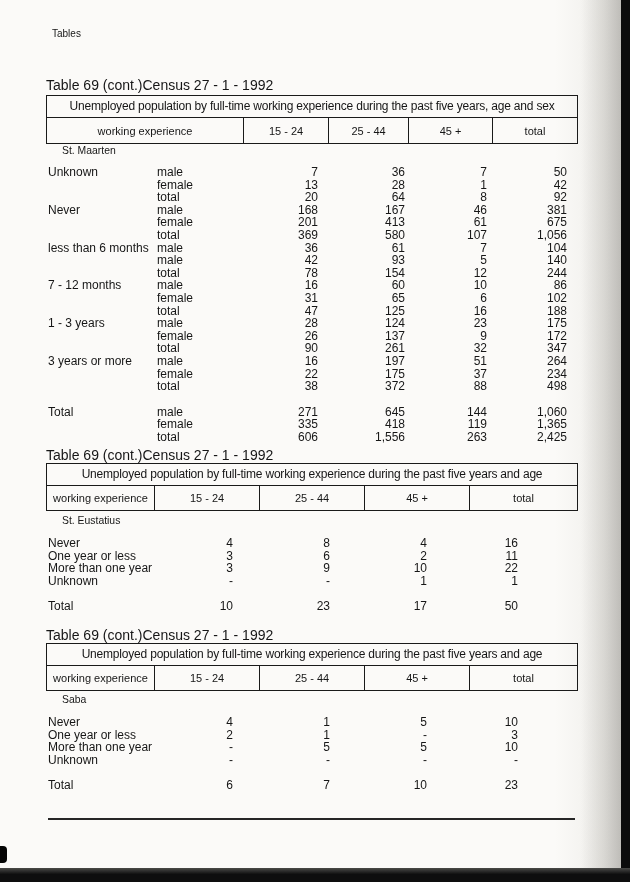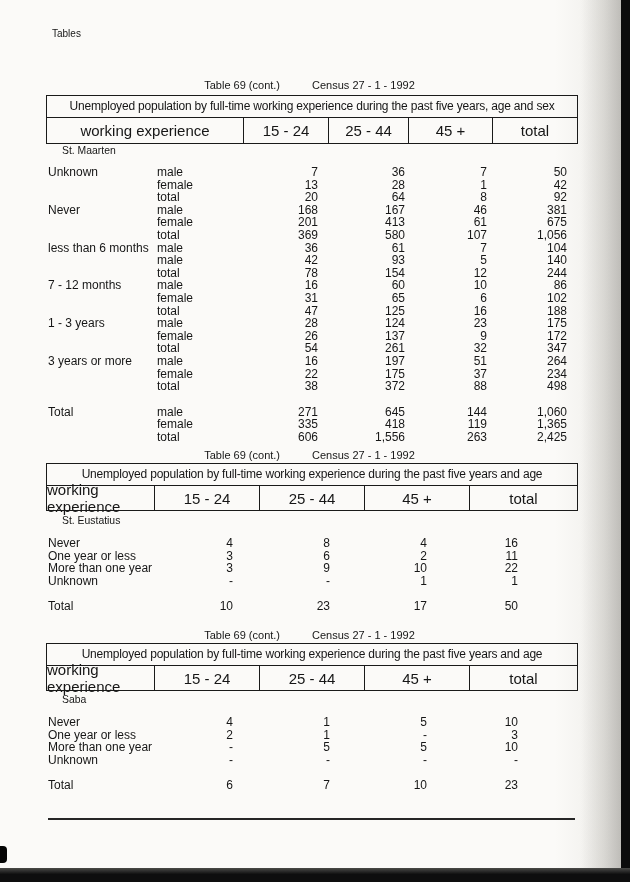--- a/index.html
+++ b/index.html
@@ -1,26 +1,26 @@
 <!DOCTYPE html>
 <html><head>
 <meta charset="utf-8">
 <style>
   html,body{margin:0;padding:0;background:#ffffff;}
   .page{position:relative;width:630px;height:882px;overflow:hidden;
     background:linear-gradient(to right,#fbfaf8 0%,#fbfaf8 88%,#efeeea 96%,#ddDCD8 100%);
     font-family:"Liberation Sans","DejaVu Sans",sans-serif;color:#161616;}
   .page-header{position:absolute;left:52px;top:28px;font-size:10px;}
-  .caption{position:absolute;left:46px;width:527px;display:flex;justify-content:center;font-size:11px;line-height:13px;gap:32px;}
+  .caption{position:absolute;left:46px;width:527px;display:flex;justify-content:flex-start;font-size:14px;line-height:13px;}
   .cap1{top:79px}.cap2{top:449px}.cap3{top:629px}
   .box{position:absolute;left:46px;width:532px;box-sizing:border-box;border:1.5px solid #1a1a1a;background:transparent;}
   .b1{top:95px}.b2{top:463px}.b3{top:643px}
   .btitle{height:21px;line-height:21px;text-align:center;white-space:nowrap;overflow:hidden;
     font-size:12px;letter-spacing:-0.2px;border-bottom:1.5px solid #1a1a1a;}
-  .bhead{display:flex;height:25px;font-size:15px;}
+  .bhead{display:flex;height:25px;font-size:11px;}
   .b2 .bhead,.b3 .bhead{height:24px;}
   .hc{display:flex;align-items:center;justify-content:center;height:100%;box-sizing:border-box;border-left:1.5px solid #1a1a1a;}
   .hc:first-child{border-left:none;}
   .t1c0{width:196px}.t1c1{width:85px}.t1c2{width:80px}.t1c3{width:84px}.t1c4{flex:1}
   .t2c0{width:107px}.t2c1{width:105px}.t2c2{width:105px}.t2c3{width:105px}.t2c4{flex:1}
   .section{position:absolute;left:62px;font-size:10.4px;}
   .s1{top:145px}.s2{top:515px}.s3{top:694px}
   .rows{position:absolute;left:48px;}
   .r1{top:166px;width:519px;}
   .r2{top:537px;width:470px;}
@@ -173,21 +173,21 @@
       <span class="c lab"></span>
       <span class="c sex">female</span>
       <span class="c num n1">26</span>
       <span class="c num n2">137</span>
       <span class="c num n3">9</span>
       <span class="c num n4">172</span>
     </div>
       <div class="drow">
       <span class="c lab"></span>
       <span class="c sex">total</span>
-      <span class="c num n1">54</span>
+      <span class="c num n1">90</span>
       <span class="c num n2">261</span>
       <span class="c num n3">32</span>
       <span class="c num n4">347</span>
     </div>
       <div class="drow">
       <span class="c lab">3 years or more</span>
       <span class="c sex">male</span>
       <span class="c num n1">16</span>
       <span class="c num n2">197</span>
       <span class="c num n3">51</span>

